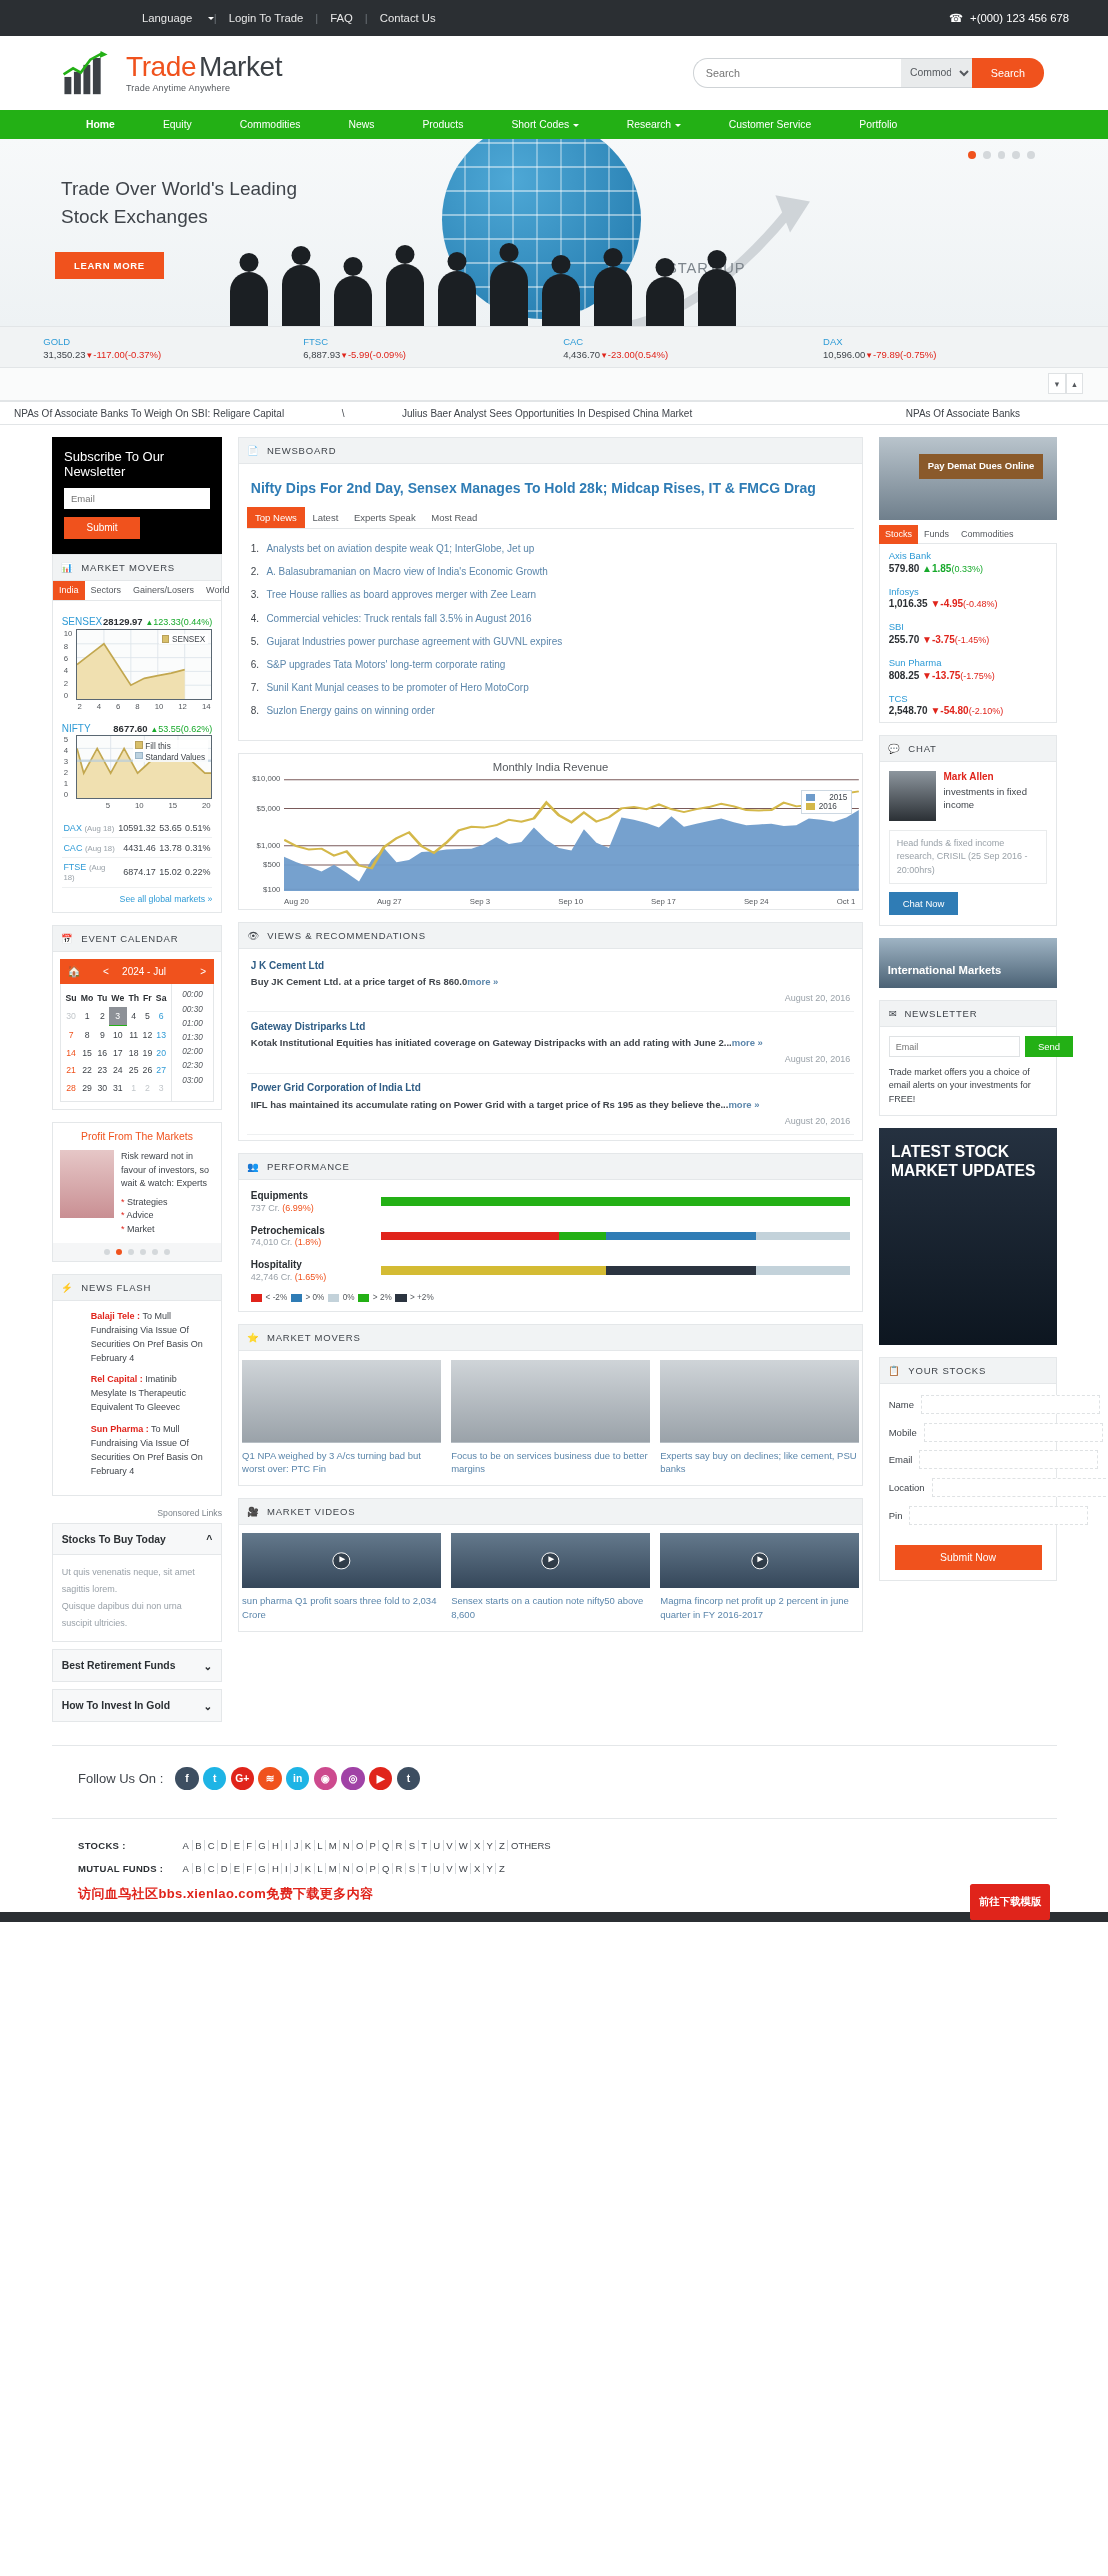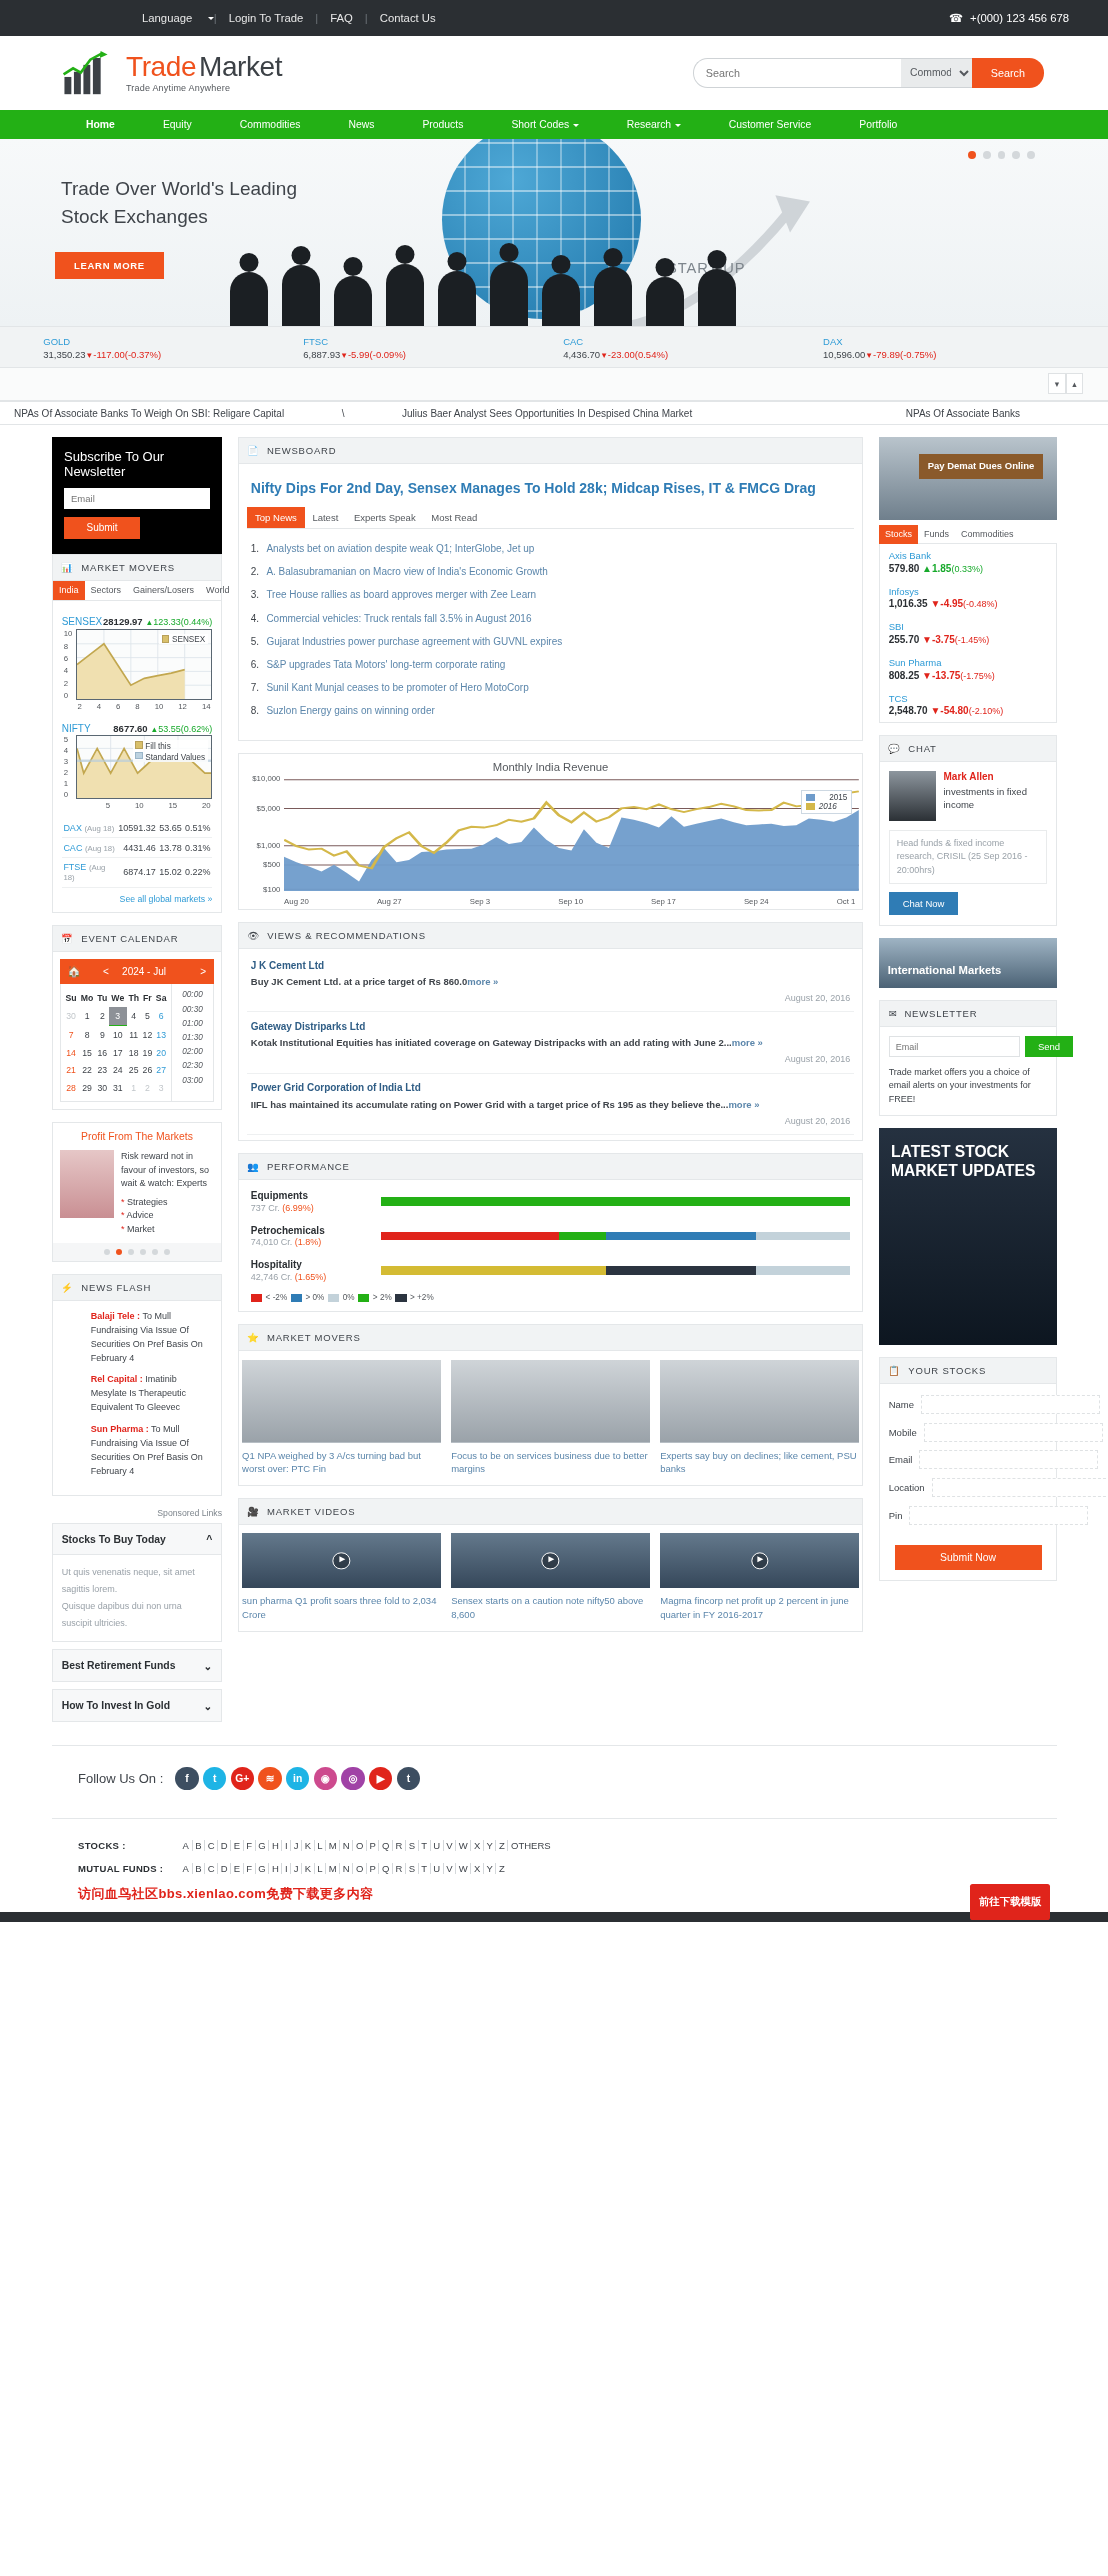--- a/index.html
+++ b/index.html
@@ -717,21 +717,21 @@
               <line x1="0" y1="100" x2="400" y2="100" stroke="#7a5a5a" stroke-width="1.2"></line>
               <line x1="0" y1="128" x2="400" y2="128" stroke="#7a5a5a" stroke-width="1.2"></line>
               <path id="area2015" fill="#6f9ccb" opacity=".95" d="M0,130 L0.0,90.6 L8.7,96.9 L17.4,101.7 L26.1,107.6 L34.8,99.7 L43.5,109.0 L52.2,119.0 L60.9,94.4 L69.6,80.4 L78.3,96.9 L87.0,94.4 L95.7,85.0 L104.3,84.4 L113.0,82.3 L121.7,81.8 L130.4,81.3 L139.1,76.4 L147.8,67.8 L156.5,76.0 L165.2,73.7 L173.9,57.0 L182.6,70.9 L191.3,80.4 L200.0,83.4 L208.7,59.1 L217.4,74.4 L226.1,80.4 L234.8,45.3 L243.5,48.0 L252.2,51.7 L260.9,57.0 L269.6,44.1 L278.3,56.1 L287.0,52.5 L295.7,49.4 L304.3,46.6 L313.0,50.9 L321.7,54.3 L330.4,53.4 L339.1,52.5 L347.8,55.2 L356.5,54.3 L365.2,46.6 L373.9,48.0 L382.6,50.2 L391.3,45.3 L400.0,36.8 L400,130 Z"></path>
               <path id="line2016" stroke="#d4b84a" stroke-width="2.2" fill="none" d="M0,70.91151079349146 L8.7,78.5 L17.4,82.3 L26.1,81.3 L34.8,89.3 L43.5,84.4 L52.2,100.7 L60.9,103.9 L69.6,79.4 L78.3,69.3 L87.0,62.5 L95.7,78.5 L104.3,86.2 L113.0,74.4 L121.7,60.2 L130.4,56.1 L139.1,57.0 L147.8,54.3 L156.5,48.0 L165.2,50.2 L173.9,46.6 L182.6,28.3 L191.3,42.9 L200.0,50.9 L208.7,39.7 L217.4,50.2 L226.1,45.3 L234.8,35.0 L243.5,33.4 L252.2,35.9 L260.9,30.3 L269.6,35.9 L278.3,39.2 L287.0,35.9 L295.7,33.4 L304.3,29.6 L313.0,32.6 L321.7,36.8 L330.4,37.3 L339.1,36.8 L347.8,28.3 L356.5,32.6 L365.2,31.1 L373.9,27.0 L382.6,22.4 L391.3,17.5 L400.0,15.4"></path>
             </svg>
             <div style="position:absolute; right:7px; top:12px; background:#fff; border:0.9px solid #cdd8e2; padding:1.7px 3.5px; font-size:8.2px; color:#3f444a;">
               <div style="display:flex; align-items:center; gap:14px;">
                   <i style="width:9.5px;height:7.8px;background:#6f9ccb;display:inline-block"></i>
                   <span>2015</span>
                 </div>
-              <div style="display:flex; align-items:center; gap:3.5px;font-style:italic;">
+              <div style="display:flex; align-items:center; gap:3.5px;">
                   <i style="width:9.5px;height:7.8px;background:#d4b84a;display:inline-block"></i>
                   <span>2016</span>
                 </div>
             </div>
             <div style="display:flex; justify-content:space-between; font-size:7.8px; color:#55595e; margin-top:3.5px; padding-right:3.5px;" id="revticks">
                 <span>Aug 20</span>
                 <span>Aug 27</span>
                 <span>Sep 3</span>
                 <span>Sep 10</span>
                 <span>Sep 17</span>

